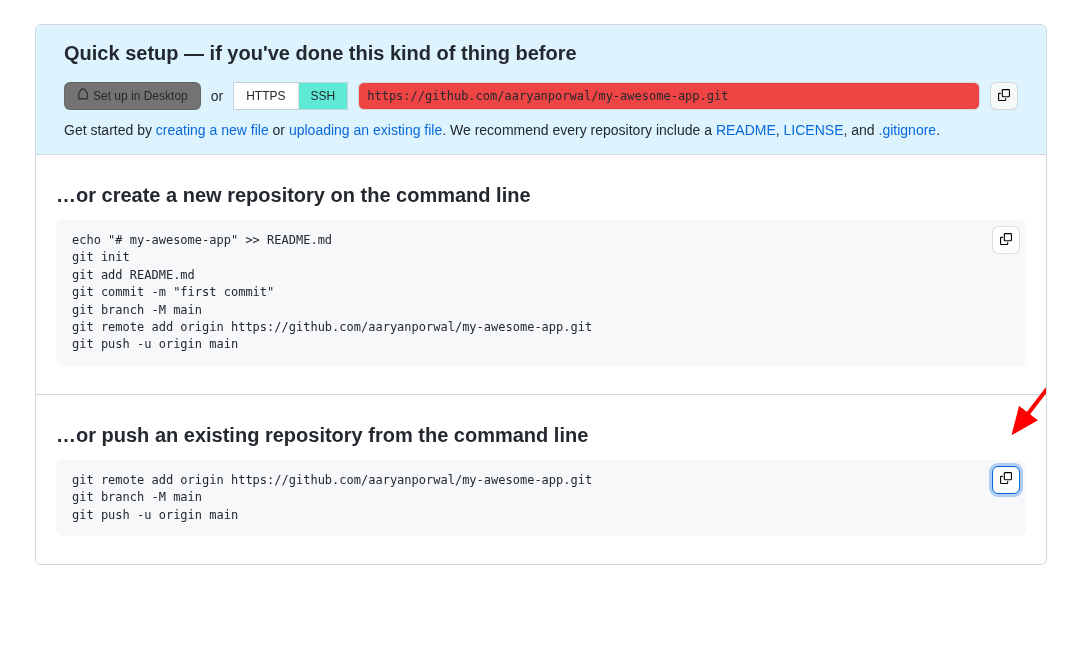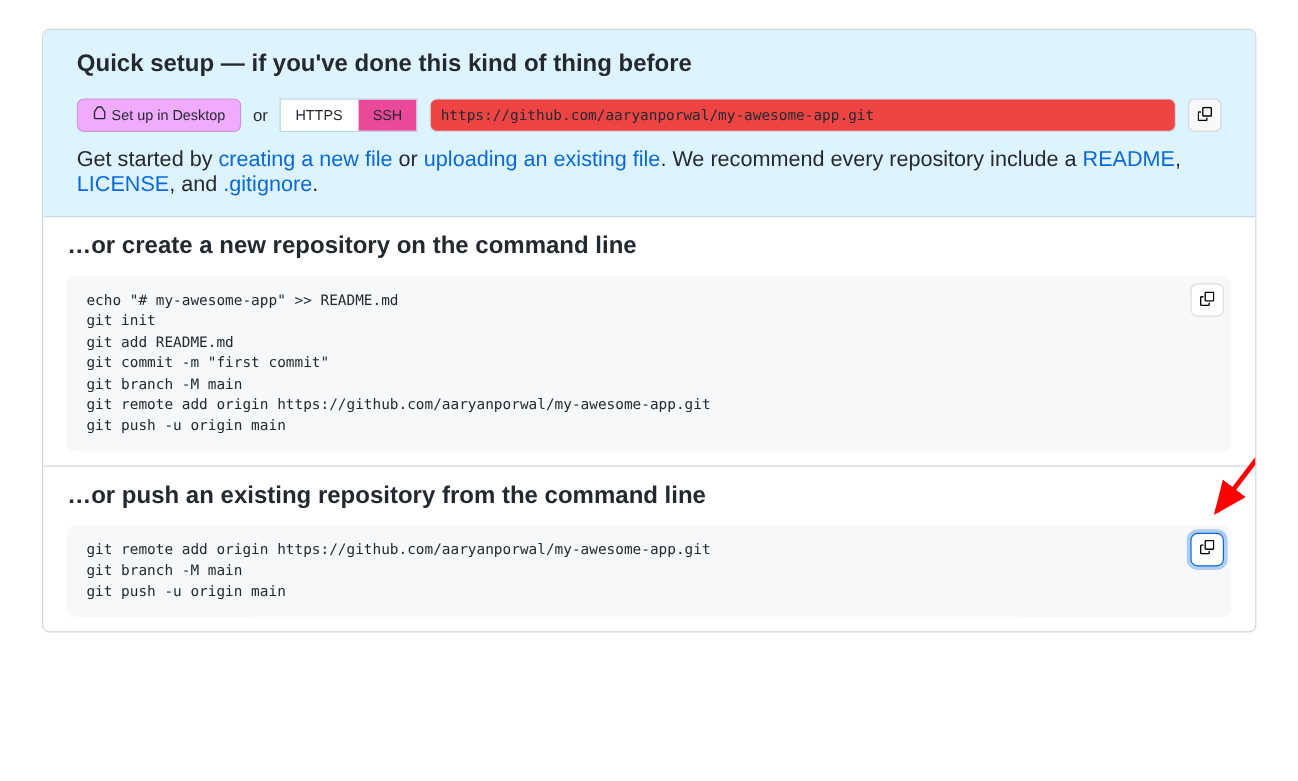--- a/index.html
+++ b/index.html
@@ -16,21 +16,21 @@
       border: 1px solid #d0d7de;
       border-radius: 6px;
       overflow: hidden;
     }
     .quick-setup {
       background: #ddf4ff;
       padding: 16px 28px;
       border-bottom: 1px solid #d0d7de;
     }
     .section {
-      padding: 12px 20px;
+      padding: 28px 20px;
       border-bottom: 1px solid #d0d7de;
     }
     .section:last-child { border-bottom: none; }
     h3 {
       font-size: 20px;
       font-weight: 600;
       margin-bottom: 12px;
       line-height: 1.25;
     }
     .quick-setup h3 { margin-bottom: 16px; }
@@ -41,41 +41,41 @@
       margin-bottom: 12px;
     }
     .btn {
       display: inline-flex;
       align-items: center;
       gap: 4px;
       padding: 3px 12px;
       font-size: 12px;
       font-weight: 500;
       color: #24292f;
-      background: #f0abfc;
+      background: #737373;
       border: 1px solid rgba(27,31,36,0.15);
       border-radius: 6px;
       cursor: pointer;
       line-height: 20px;
     }
     .or-text {
       font-size: 14px;
       color: #24292f;
     }
     .toggle-group {
       display: inline-flex;
       border: 1px solid rgba(27,31,36,0.15);
       border-radius: 0;
       overflow: hidden;
     }
     .toggle-btn {
       padding: 3px 12px;
       font-size: 12px;
       font-weight: 500;
-      background: #ec4899;
+      background: #5eead4;
       border: none;
       cursor: pointer;
       line-height: 20px;
       color: #24292f;
     }
     .toggle-btn.active {
       background: #fff;
     }
     .toggle-btn:first-child {
       border-right: 1px solid rgba(27,31,36,0.15);
@@ -96,21 +96,21 @@
       align-items: center;
       justify-content: center;
       width: 28px;
       height: 28px;
       background: #f6f8fa;
       border: 1px solid rgba(27,31,36,0.15);
       border-radius: 6px;
       cursor: pointer;
     }
     .description {
-      font-size: 18px;
+      font-size: 14px;
       color: #24292f;
     }
     .description a {
       color: #0969da;
       text-decoration: none;
     }
     .code-block-wrapper {
       position: relative;
     }
     .code-block {

